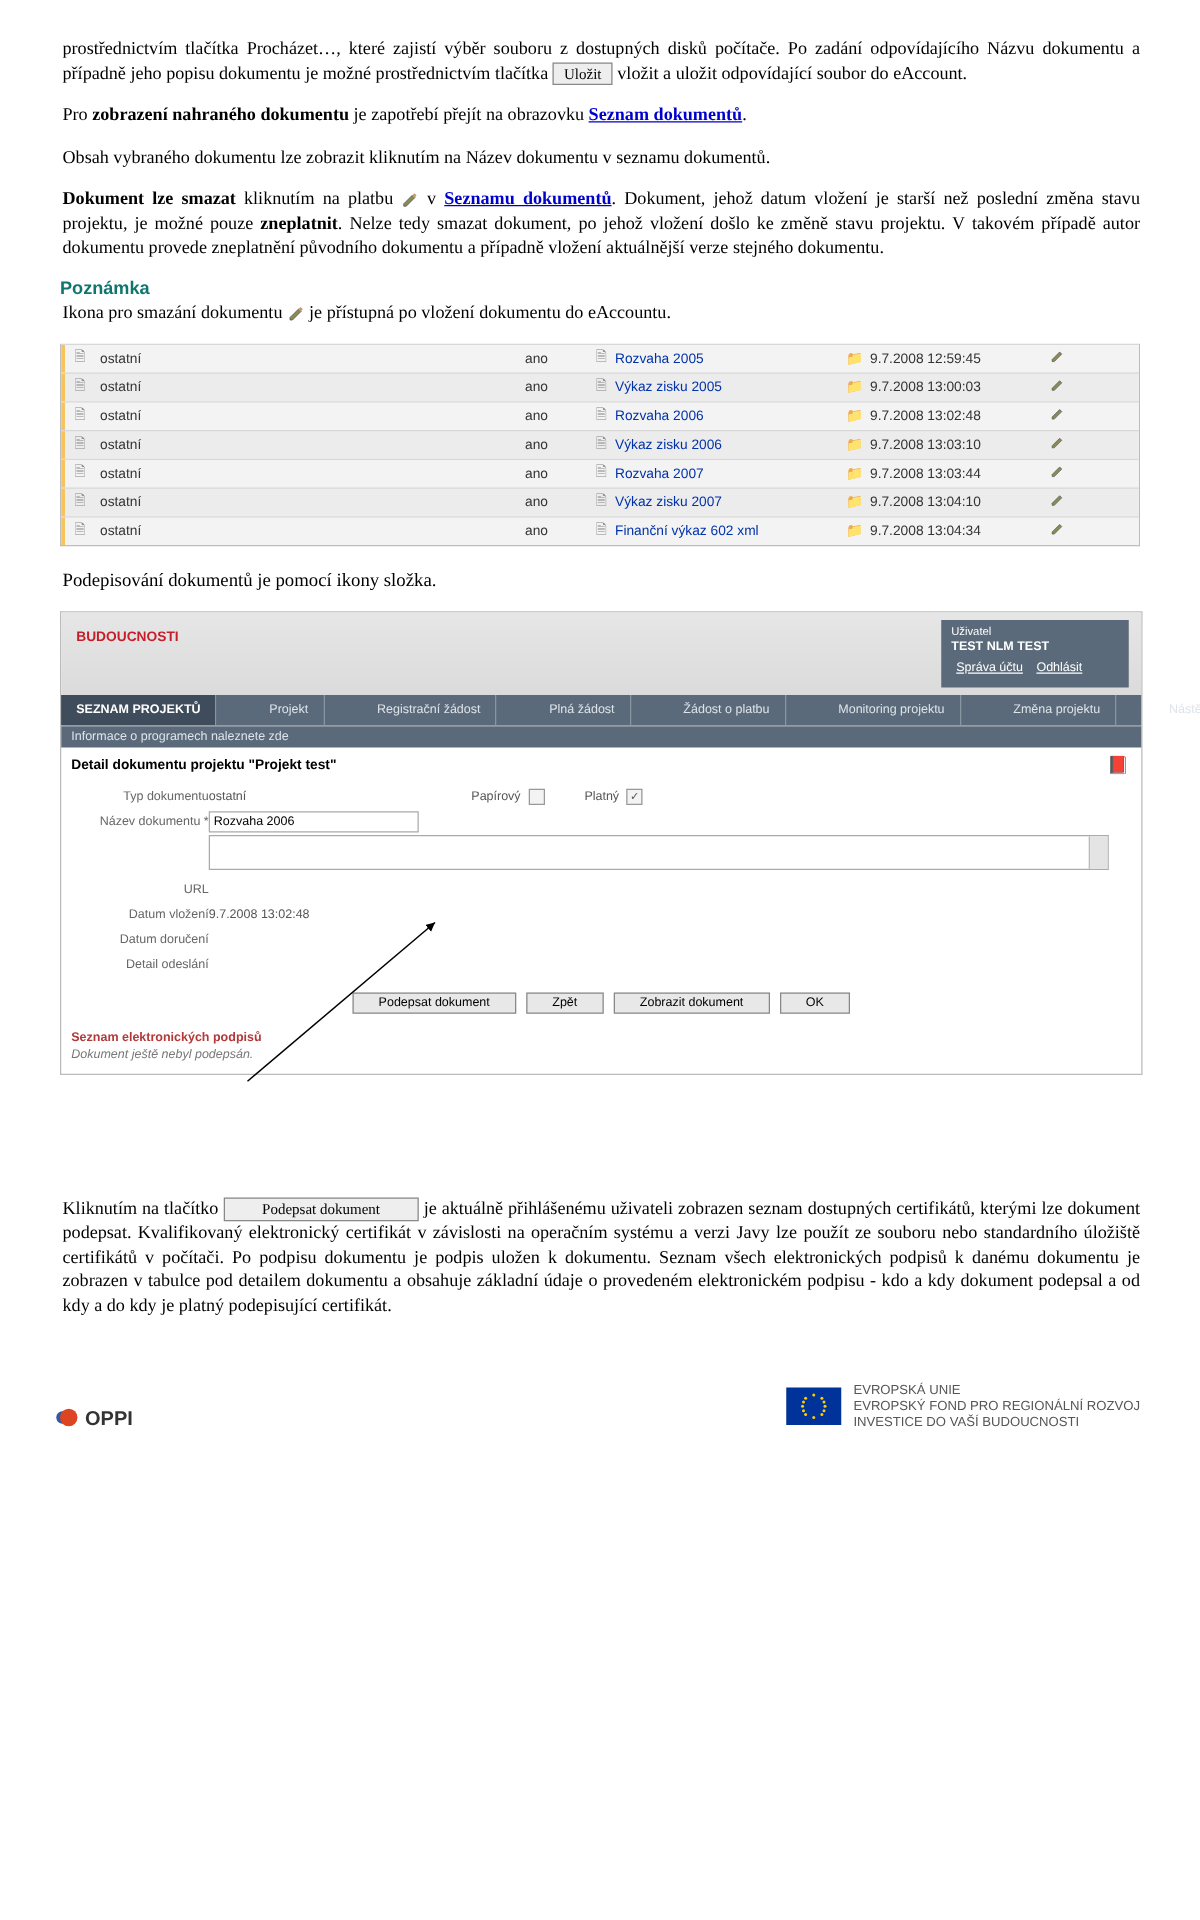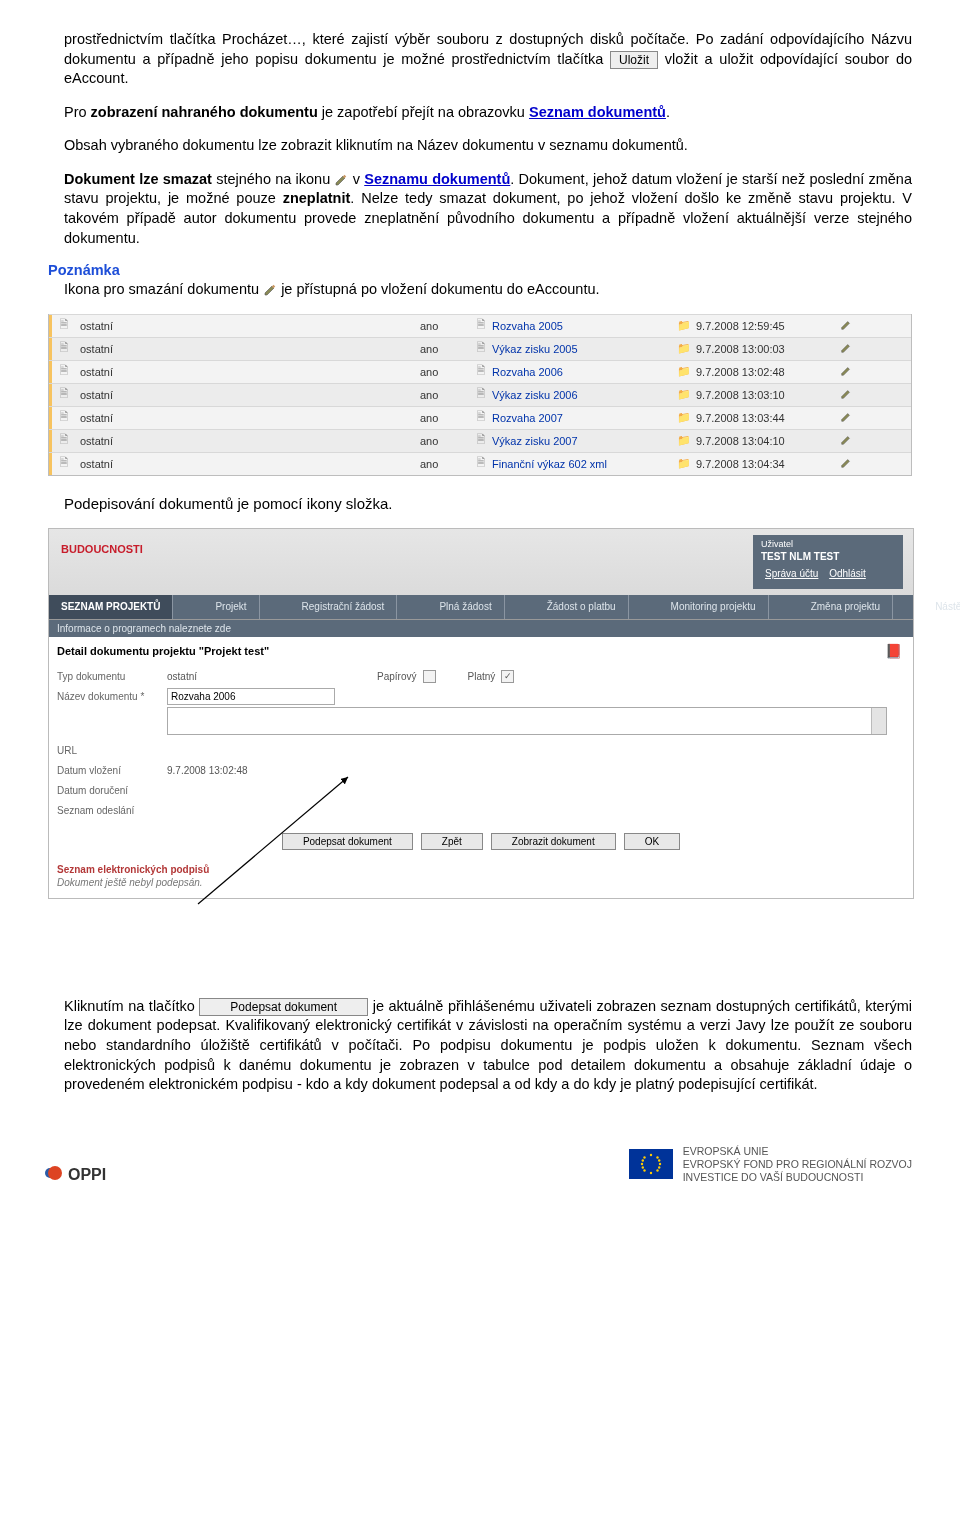--- a/index.html
+++ b/index.html
@@ -5,24 +5,24 @@
   body {
     margin: 0;
     padding: 30px 48px 20px 48px;
     font-family: Arial, Helvetica, sans-serif;
     font-size: 14.5px;
     color: #000;
     background: #fff;
     width: 960px;
     box-sizing: border-box;
   }
-  p { margin: 0 0 14px 16px; line-height: 1.35; text-align: justify; }
+  p { margin: 0 0 14px 2px; line-height: 1.35; text-align: justify; font-family: Liberation Serif, serif; }
   .bold { font-weight: bold; }
   .link { color: #0000cc; text-decoration: underline; }
-  .red { color: #1d4ed8; font-weight: bold; }
+  .red { color: #0f766e; font-weight: bold; }
   .btn-inline {
     display: inline-block;
     border: 1px solid #888;
     background: #eee;
     font-size: 12px;
     padding: 1px 8px;
     vertical-align: middle;
     line-height: 1.2;
   }
   .btn-inline.wide { padding: 1px 30px; }
@@ -89,21 +89,21 @@
   .app-tab {
     flex: 0 0 auto; padding: 0 12px; height:24px; line-height:24px;
     border-right:1px solid #8a95a2; color:#dde4ea; font-size:10px;
   }
   .app-tab.sel { background:#3f4c5b; color:#fff; font-weight:bold;}
   .app-infobar { background:#5b6a7a; color:#dde4ea; font-size:10px; padding:3px 8px;}
   .app-detail-title { font-weight:bold; font-size:11px; padding:8px 8px 6px 8px; position:relative;}
   .book-icon { position:absolute; right:10px; top:6px; color:#b03030; font-size:14px;}
   .form-area { padding: 4px 8px 2px 8px; color:#555;}
   .form-row { display:flex; align-items:center; height:20px; }
-  .form-row .lbl { width:110px; font-size:10px; color:#666;}
+  .form-row .lbl { width:110px; font-size:10px; color:#666;text-align:right;}
   .form-row .val { font-size:10px; }
   .form-input { border:1px solid #aaa; height:15px; width:160px; background:#fff; font-size:10px; padding:0 3px;}
   .chk { display:inline-block; width:11px; height:11px; border:1px solid #999; background:#f3f3f3; vertical-align:middle; margin:0 2px 0 6px; line-height:11px; font-size:9px; text-align:center;}
   .ta {
     border:1px solid #aaa; height:26px; width: calc(100% - 130px); background:#fff;
     margin-left:110px; position:relative;
   }
   .ta::after{
     content:""; position:absolute; right:0; top:0; bottom:0; width:14px; background:#e4e4e4;
     border-left:1px solid #bbb;
@@ -134,21 +134,21 @@
   <span> vložit a uložit odpovídající soubor do eAccount.</span>
 </p>
 
 <p>
   <span>Pro </span><span class="bold">zobrazení nahraného dokumentu</span><span> je zapotřebí přejít na obrazovku </span><span class="link bold">Seznam dokumentů</span><span>.</span>
 </p>
 
 <p>Obsah vybraného dokumentu lze zobrazit kliknutím na Název dokumentu v seznamu dokumentů.</p>
 
 <p>
-  <span class="bold">Dokument lze smazat</span><span> stejného na ikonu </span>
+  <span class="bold">Dokument lze smazat</span><span> kliknutím na platbu </span>
   <span class="pencil-icon">
     <svg width="14" height="14" viewBox="0 0 14 14">
         <path d="M2 12 L4 12 L11 5 L9 3 L2 10 Z" fill="#8a8a55" stroke="#555" stroke-width="0.6"></path>
         <rect x="9.2" y="2.2" width="2.5" height="2.5" transform="rotate(45 10.5 3.5)" fill="#c96"></rect>
       </svg>
   </span>
   <span> v </span><span class="link bold">Seznamu dokumentů</span><span>. Dokument, jehož datum vložení je starší než poslední změna stavu projektu, je možné pouze </span><span class="bold">zneplatnit</span><span>. Nelze tedy smazat dokument, po jehož vložení došlo ke změně stavu projektu. V takovém případě autor dokumentu provede zneplatnění původního dokumentu a případně vložení aktuálnější verze stejného dokumentu.</span>
 </p>
 
 <div class="red">Poznámka</div>
@@ -310,21 +310,21 @@
         <div class="lbl">URL</div>
       </div>
     <div class="form-row">
       <div class="lbl">Datum vložení</div>
       <div class="val">9.7.2008 13:02:48</div>
     </div>
     <div class="form-row">
         <div class="lbl">Datum doručení</div>
       </div>
     <div class="form-row">
-        <div class="lbl">Seznam odeslání</div>
+        <div class="lbl">Detail odeslání</div>
       </div>
   </div>
 
   <div class="btn-row" id="btn-row"><span class="gbtn">Podepsat dokument</span><span class="gbtn">Zpět</span><span class="gbtn">Zobrazit dokument</span><span class="gbtn">OK</span></div>
 
   <div class="sig-title">Seznam elektronických podpisů</div>
   <div class="sig-note">Dokument ještě nebyl podepsán.</div>
 </div>
 
 <div class="arrow-holder">

